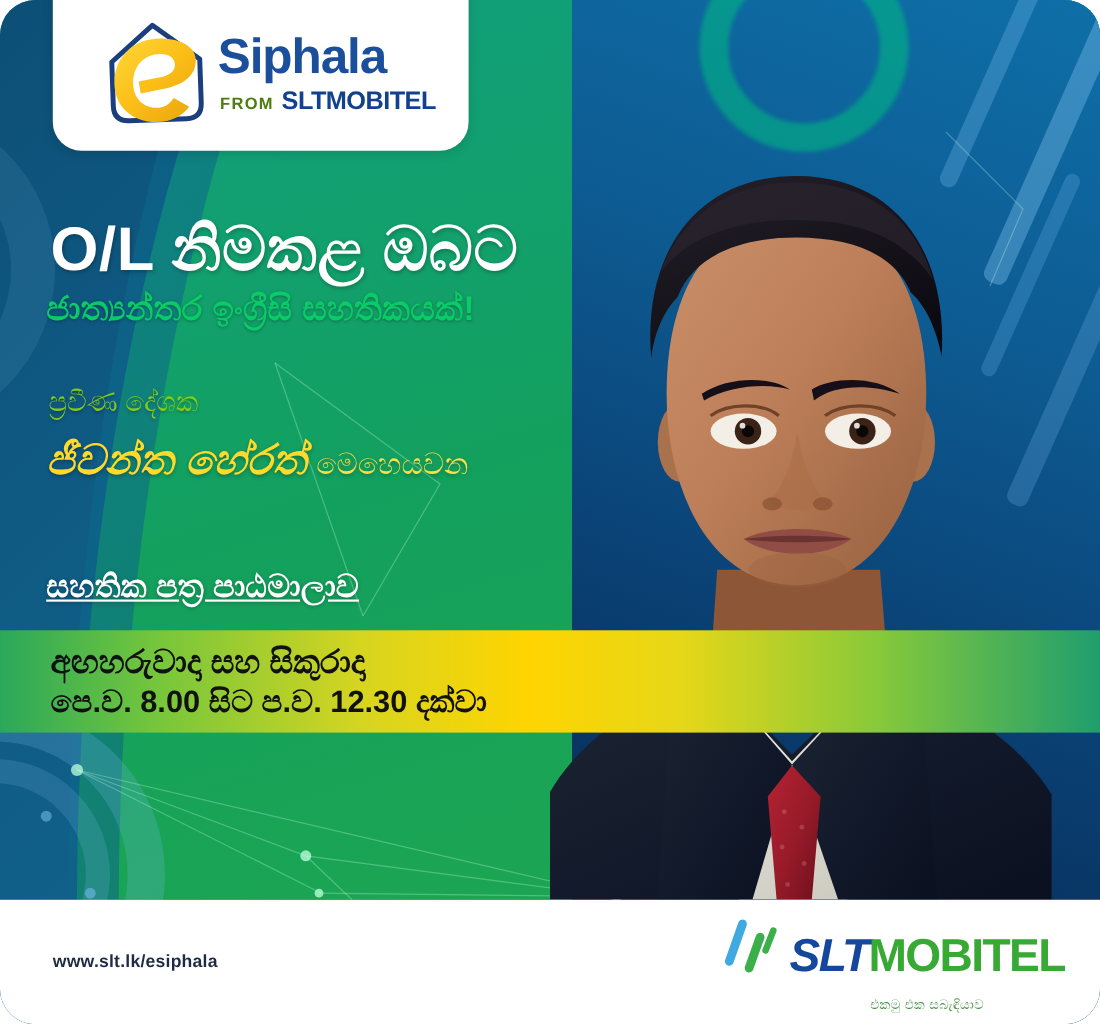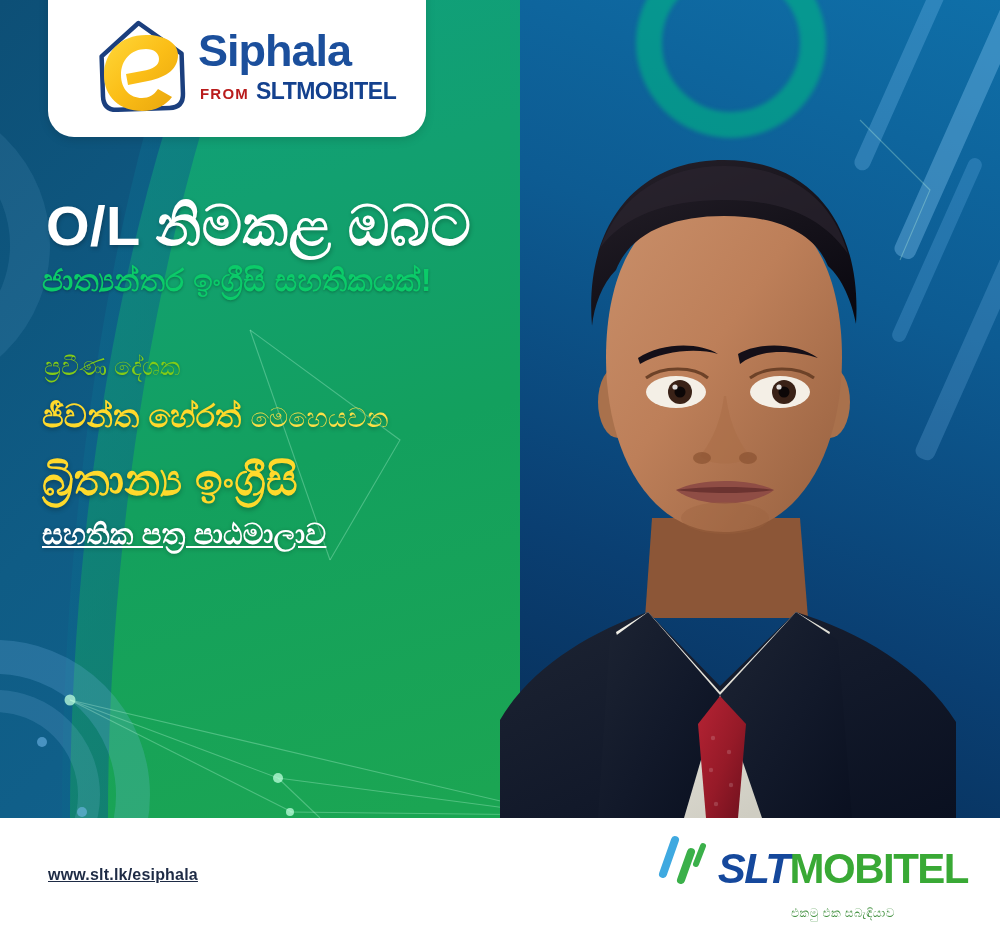--- a/index.html
+++ b/index.html
@@ -8,20 +8,21 @@
     width:1000px; height:931px;
     font-family:"Liberation Sans", sans-serif;
     background:#ffffff;
     overflow:hidden;
   }
   #poster {
     position:relative;
     width:1000px; height:931px;
     overflow:hidden;
     background:#0b5a84;
+    border-radius:32px;
   }
 
   
   .bg-base {
     position:absolute; inset:0;
     background:linear-gradient(135deg,#0d4f76 0%,#0f5c85 30%,#11628d 55%,#0e4d7b 100%);
   }
   .bg-green-wedge {
     position:absolute; top:0; left:0; width:100%; height:818px;
   }
@@ -79,21 +80,21 @@
     display:flex; align-items:center;
     padding-top:30px;
   }
   .logo-mark { width:108px; height:104px; margin-left:38px; flex:0 0 auto; }
   .logo-text { margin-left:4px; display:flex; flex-direction:column; justify-content:center; }
   .logo-word {
     font-size:45px; font-weight:bold; color:#1b4f9c;
     letter-spacing:-1px; line-height:1; font-family:"Liberation Sans", sans-serif;
   }
   .logo-sub { display:flex; align-items:baseline; gap:7px; margin-top:5px; margin-left:2px; }
-  .logo-from { font-size:15px; letter-spacing:1.2px; color:#b91c1c; font-weight:600; }
+  .logo-from { font-size:15px; letter-spacing:1.2px; color:#4d7c0f; font-weight:600; }
   .logo-brand { font-size:23px; font-weight:bold; color:#14418e; letter-spacing:-.5px; }
 
   
   .headline {
     position:absolute; left:46px; top:196px;
     font-size:56px; font-weight:bold; color:#ffffff;
     letter-spacing:.5px; line-height:1.08;
     text-shadow:1px 2px 4px rgba(0,0,0,.25);
     white-space:nowrap;
   }
@@ -111,21 +112,21 @@
     font-size:25px; color:#84cc16; font-weight:500;
     text-shadow:0 1px 3px rgba(0,0,0,.25);
     white-space:nowrap;
   }
   .presenter-line {
     position:absolute; left:42px; top:398px;
     white-space:nowrap;
     text-shadow:0 2px 4px rgba(0,0,0,.28);
   }
   .presenter-name {
-    font-size:32px; font-weight:bold; color:#ffd92b; letter-spacing:.2px;
+    font-size:38px; font-weight:bold; color:#ffd92b; letter-spacing:.2px;font-style:italic;
   }
   .presenter-verb {
     font-size:27px; color:#fde047; margin-left:9px; font-weight:500;
   }
   .course-title {
     position:absolute; left:42px; top:455px;
     font-size:44px; font-weight:bold; color:#ffd92b;
     letter-spacing:.4px; white-space:nowrap;
     text-shadow:0 2px 5px rgba(0,0,0,.30);
   }
@@ -159,21 +160,20 @@
   .footer {
     position:absolute; left:0; bottom:0;
     width:1000px; height:113px;
     background:#ffffff;
     display:flex; align-items:center; justify-content:space-between;
     padding:0 32px 0 48px;
   }
   .footer-url {
     font-size:16px; font-weight:bold; color:#1e2b45;
     letter-spacing:.2px;
-    text-decoration:underline;
   }
   .footer-logo { display:flex; align-items:flex-start; gap:6px; }
   .footer-logo-text { display:flex; flex-direction:column; align-items:center; margin-top:18px; }
   .fl-word { font-size:42px; font-weight:bold; letter-spacing:-1.5px; line-height:1; }
   .fl-slt { color:#15489c;font-style:italic; }
   .fl-mob { color:#39a935;margin-top:24px; }
   .fl-tag { font-size:12px; color:#3f8f3c; margin-top:16px; letter-spacing:.4px; }
 </style>
 </head>
 <body>
@@ -349,23 +349,26 @@
     </div>
   </div>
 
   <div class="headline">O/L නිමකළ ඔබට</div>
   <div class="subheadline">ජාත්‍යන්තර ඉංග්‍රීසි සහතිකයක්!</div>
 
   <div class="presenter-label">ප්‍රවීණ දේශක</div>
   <div class="presenter-line">
     <span class="presenter-name">ජීවන්ත හේරත්</span><span class="presenter-verb">මෙහෙයවන</span>
   </div>
-  <div class="course-title">බ්‍රිතාන්‍ය ඉංග්‍රීසි</div>
   <div class="course-sub">සහතික පත්‍ර පාඨමාලාව</div>
 
+  <div class="schedule-band">
+    <span class="sched-day">අඟහරුවාදා සහ සිකුරාදා</span>
+    <span class="sched-time">පෙ.ව. 8.00 සිට ප.ව. 12.30 දක්වා</span>
+  </div>
 
   <div class="footer">
     <span class="footer-url">www.slt.lk/esiphala</span>
 
     <div class="footer-logo">
       <svg width="62" height="70" viewBox="0 0 62 70">
         <g stroke-linecap="round">
           <line x1="13" y1="44" x2="25" y2="10" stroke="#3fa9e0" stroke-width="8"></line>
           <line x1="31" y1="50" x2="41" y2="22" stroke="#3bb04a" stroke-width="8"></line>
           <line x1="46" y1="34" x2="53" y2="16" stroke="#3bb04a" stroke-width="6"></line>

